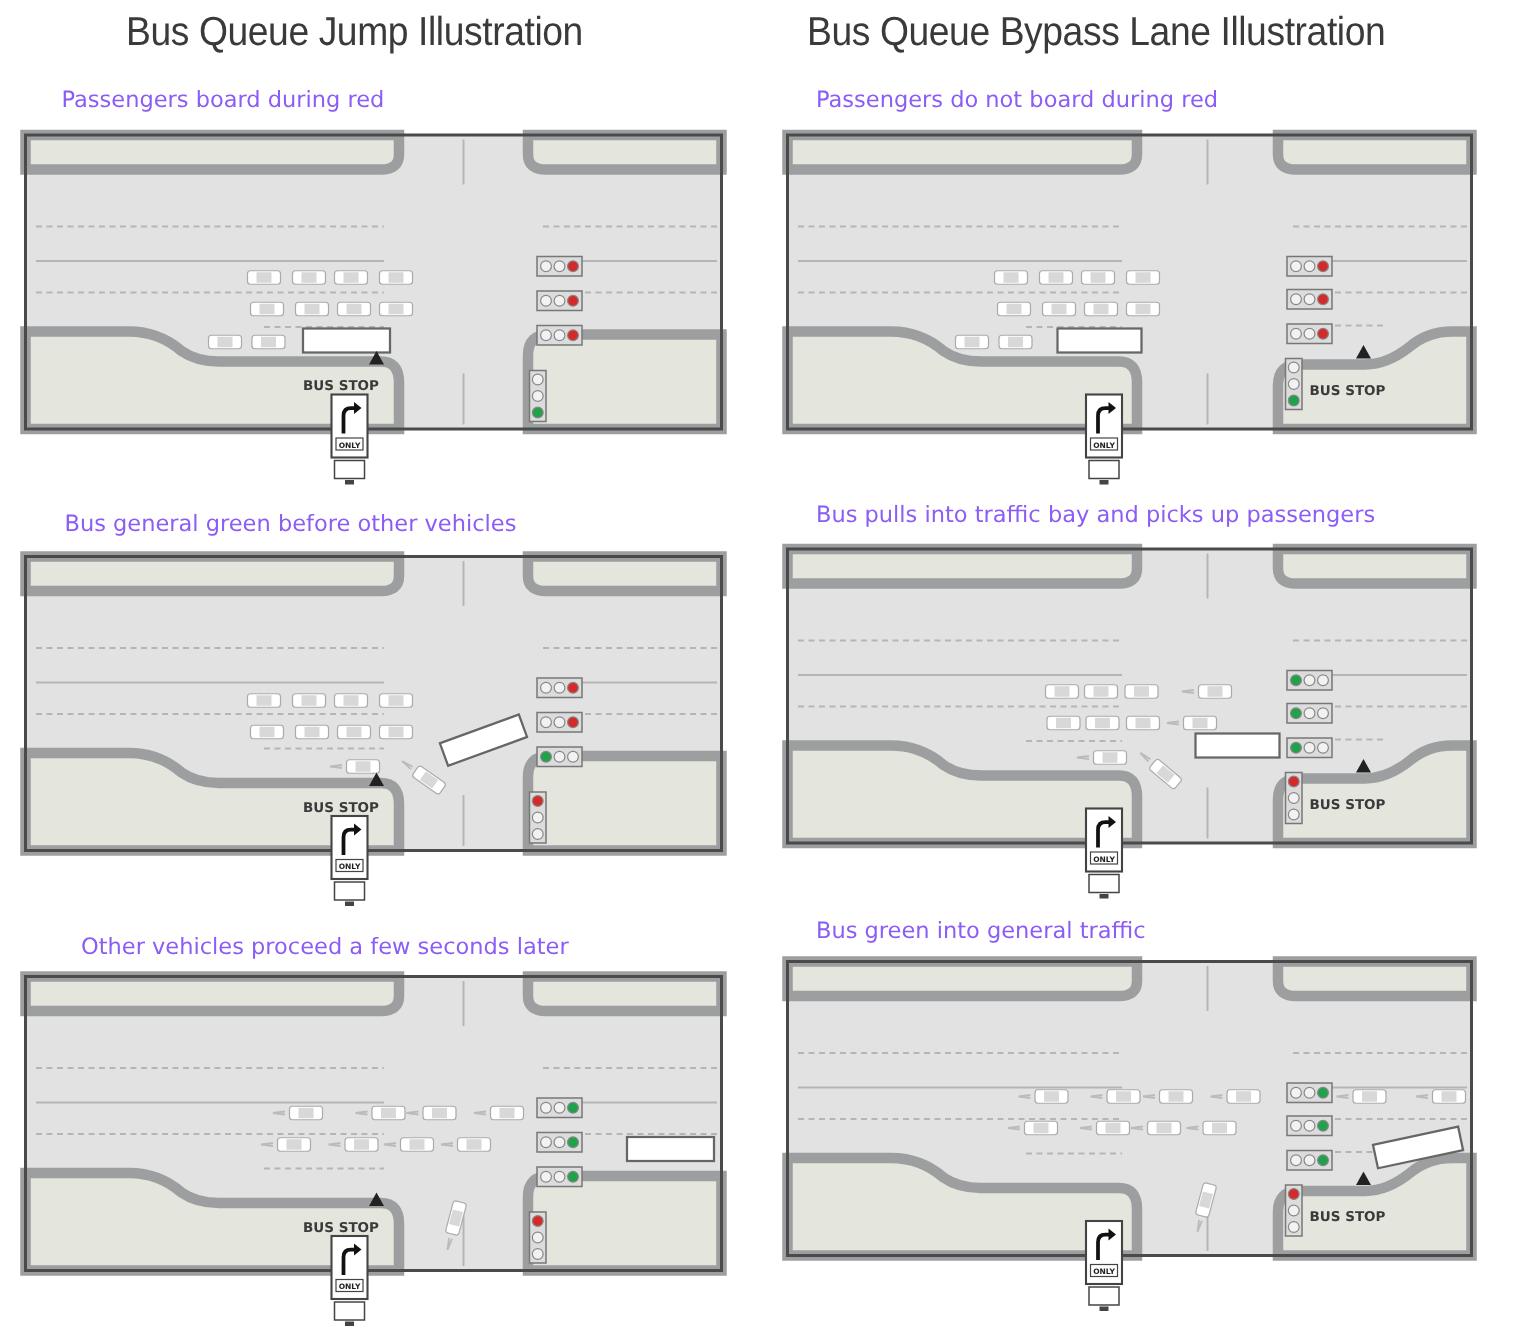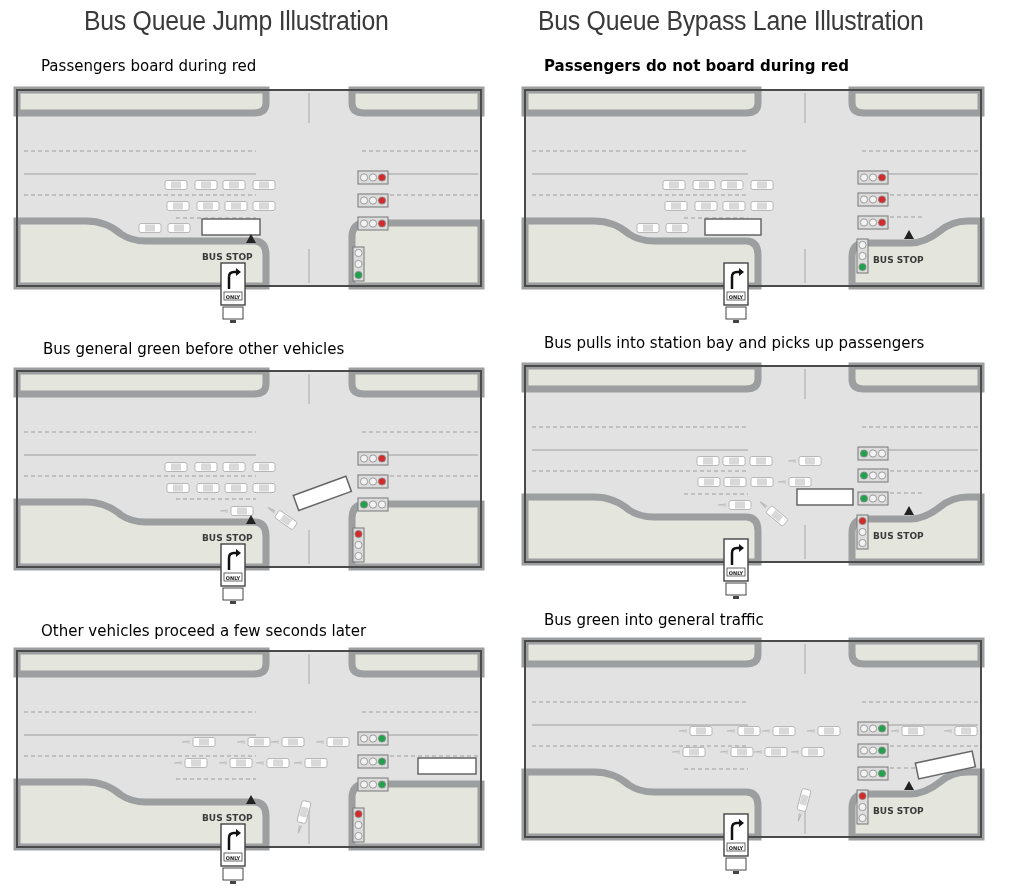--- a/index.html
+++ b/index.html
@@ -1,33 +1,33 @@
 <!DOCTYPE html>
 <html><head>
 <meta charset="utf-8">
 <style>
   html, body { margin:0; padding:0; background:#ffffff; }
   body { width:1023px; height:896px; position:relative; overflow:hidden; font-family:"Liberation Sans", sans-serif; }
   .col-title { position:absolute; top:6px; font-family:"Liberation Sans", sans-serif; font-size:27px; color:#3a3a3a; letter-spacing:-0.3px; white-space:nowrap; transform:scaleX(0.92); transform-origin:left top; }
-  .caption { position:absolute; font-family:"DejaVu Sans", sans-serif; font-size:15px; color:#000000; white-space:nowrap; }
+  .caption { position:absolute; font-family:"DejaVu Sans", sans-serif; font-size:15px; color:#8b5cf6; white-space:nowrap; }
   svg.panel { position:absolute; overflow:visible; }
   .lbl { font-family:"DejaVu Sans", sans-serif; font-weight:bold; font-size:9px; fill:#3a3a3a; }
   .sign-txt { font-family:"DejaVu Sans", sans-serif; font-weight:bold; font-size:5px; fill:#222; }
 </style>
 </head>
 <body>
 
 <div class="col-title" style="left:84px;">Bus Queue Jump Illustration</div>
 <div class="col-title" style="left:538px;">Bus Queue Bypass Lane Illustration</div>
 
 <div class="caption" style="left:41px; top:57px;">Passengers board during red</div>
-<div class="caption" style="left:544px; top:57px;font-weight:bold;">Passengers do not board during red</div>
+<div class="caption" style="left:544px; top:57px;">Passengers do not board during red</div>
 <div class="caption" style="left:43px; top:340px;">Bus general green before other vehicles</div>
-<div class="caption" style="left:544px; top:334px;">Bus pulls into station bay and picks up passengers</div>
-<div class="caption" style="left:41px; top:622px;">Other vehicles proceed a few seconds later</div>
+<div class="caption" style="left:544px; top:334px;">Bus pulls into traffic bay and picks up passengers</div>
+<div class="caption" style="left:54px; top:622px;">Other vehicles proceed a few seconds later</div>
 <div class="caption" style="left:544px; top:611px;">Bus green into general traffic</div>
 
 <svg class="panel" style="left:16px; top:89px;" width="466" height="235">
     <g>
       <rect x="1" y="1" width="464" height="196" fill="#e1e2e1"></rect>
       <path d="M1,1 H250 V14 Q250,24 238,24 H1 Z" fill="#e4e5dc" stroke="#9c9ea0" stroke-width="7"></path>
       <path d="M336,1 H465 V24 H348 Q336,24 336,14 Z" fill="#e4e5dc" stroke="#9c9ea0" stroke-width="7"></path>
       <path d="M1,197 V132 H70 Q90,132 105,145 Q115,152 130,152 H238 Q250,152 250,166 V197 Z" fill="#e4e5dc" stroke="#9c9ea0" stroke-width="7"></path>
       <path d="M336,197 V148 Q336,134 350,134 H465 V197 Z" fill="#e4e5dc" stroke="#9c9ea0" stroke-width="7"></path>
       <line x1="8" y1="62" x2="240" y2="62" stroke="#b5b5b5" stroke-width="1.3" stroke-dasharray="4 3"></line>

